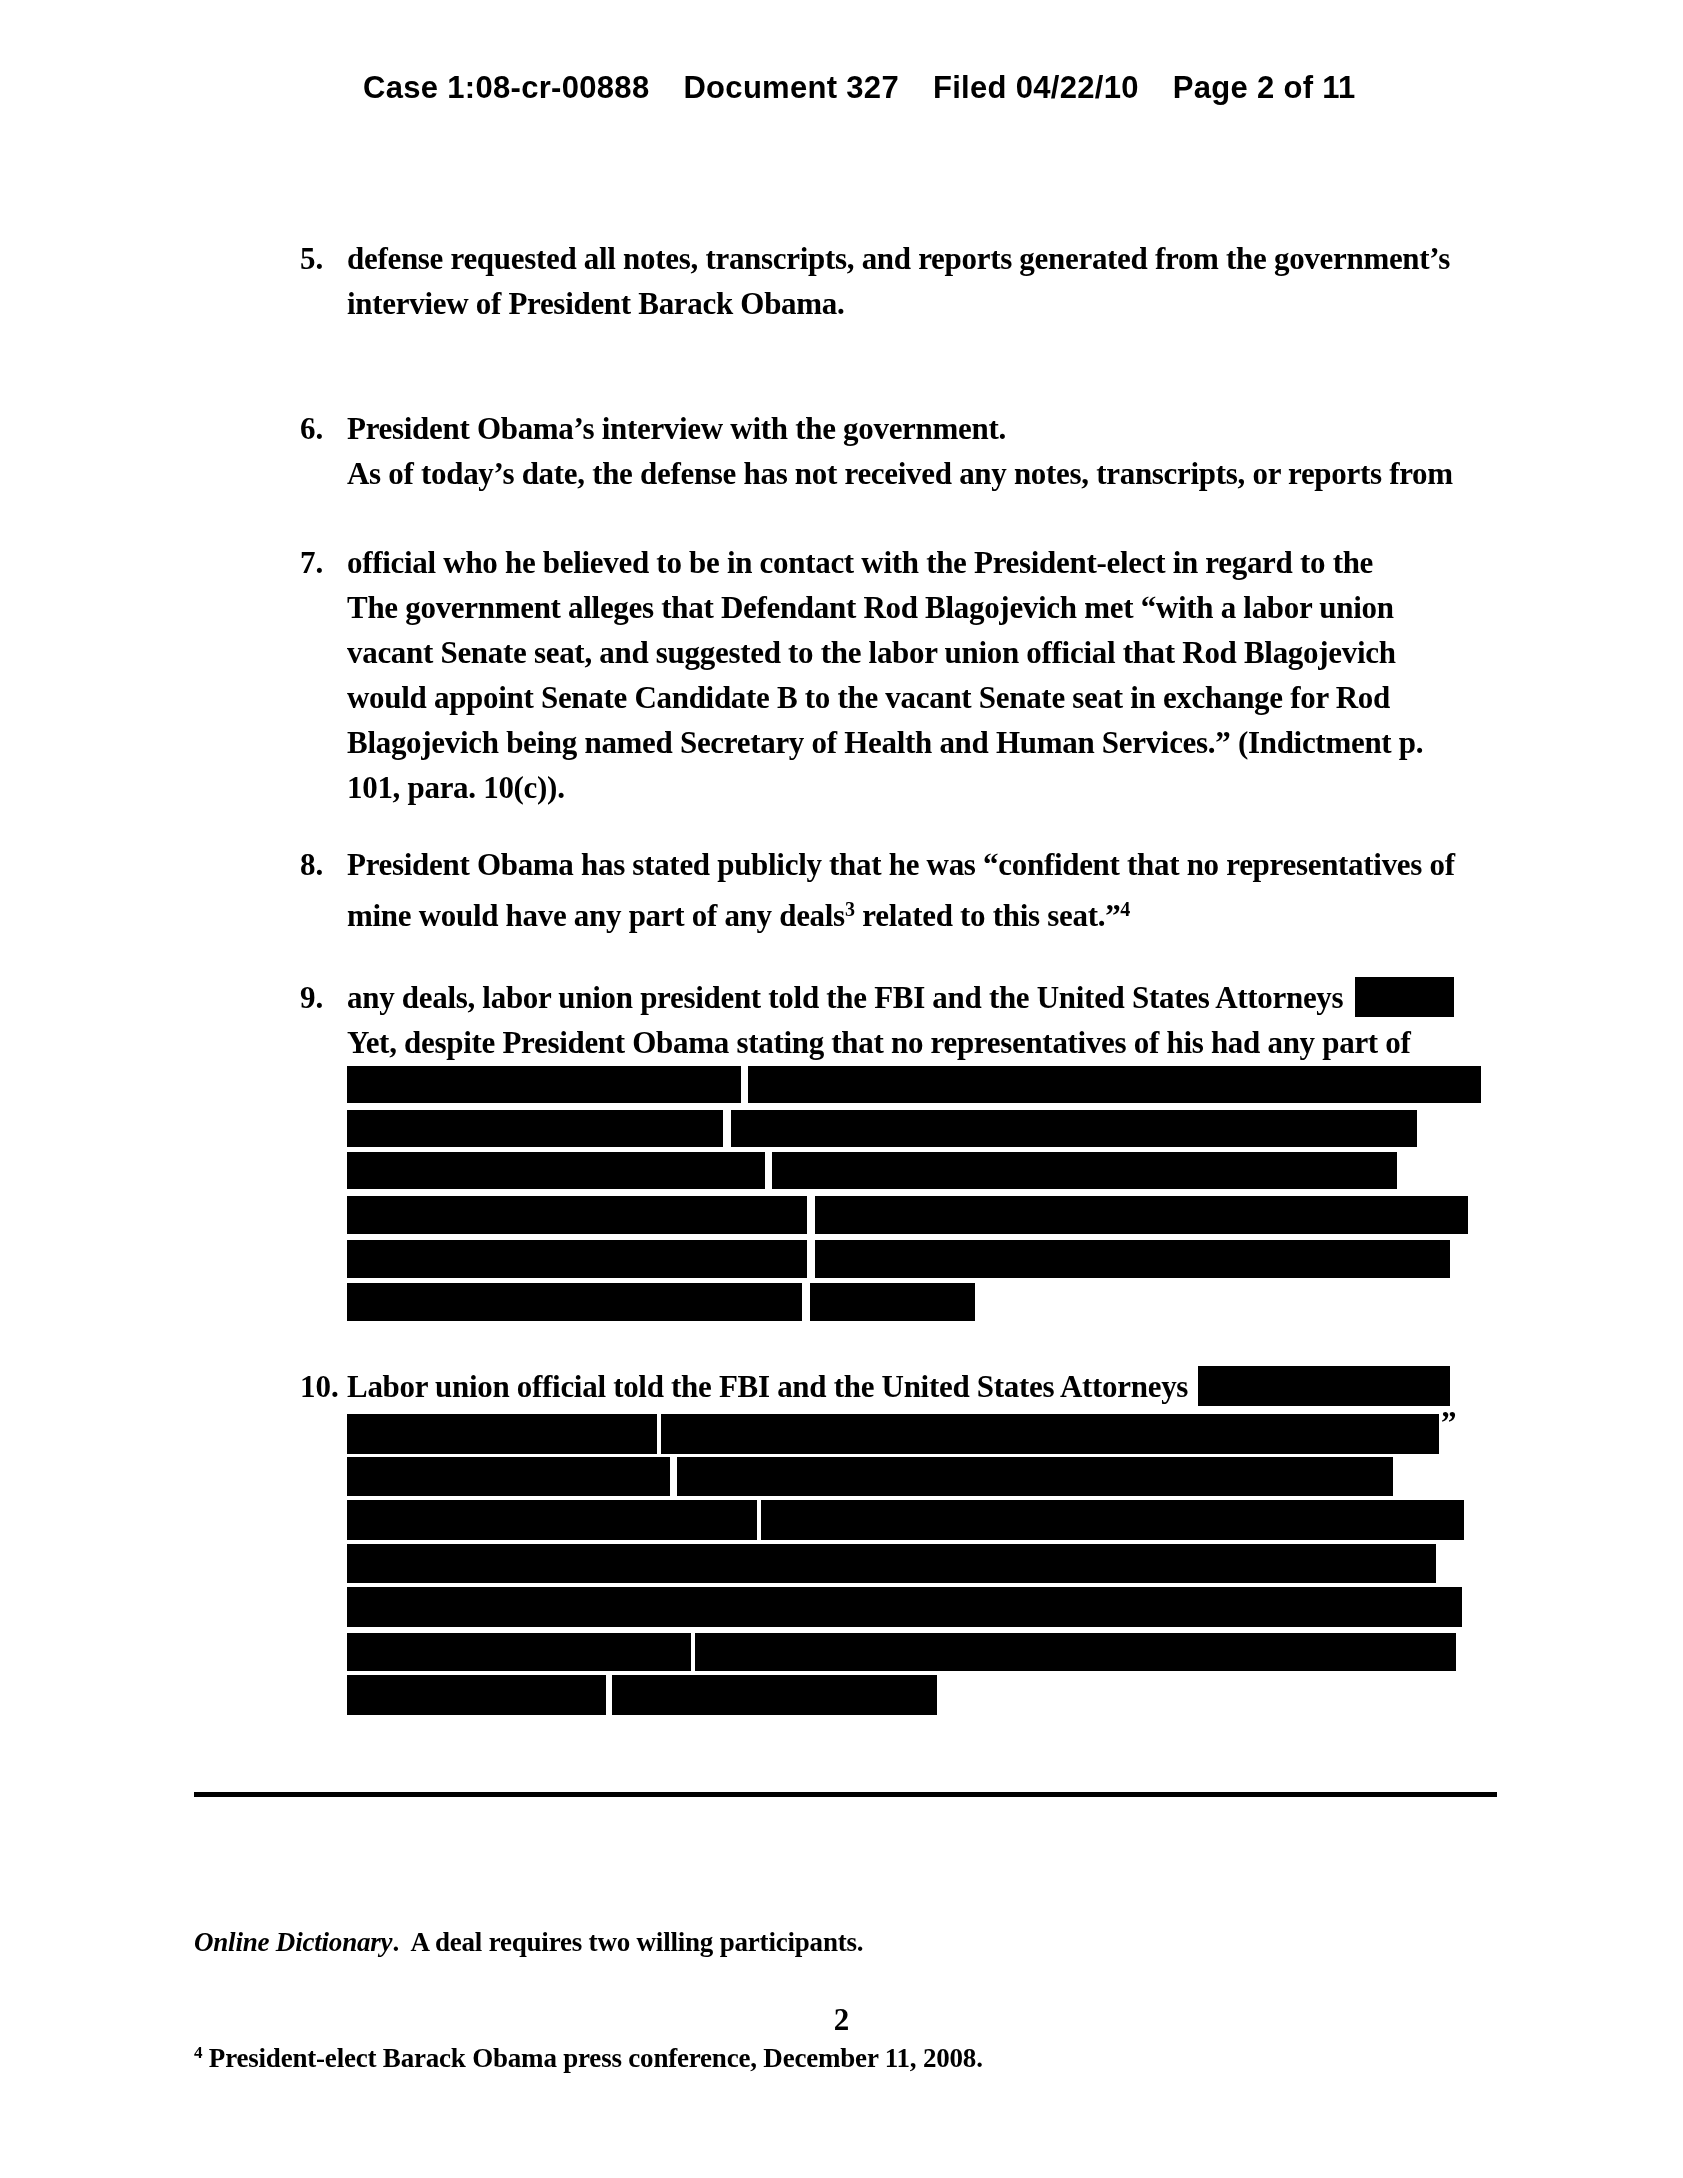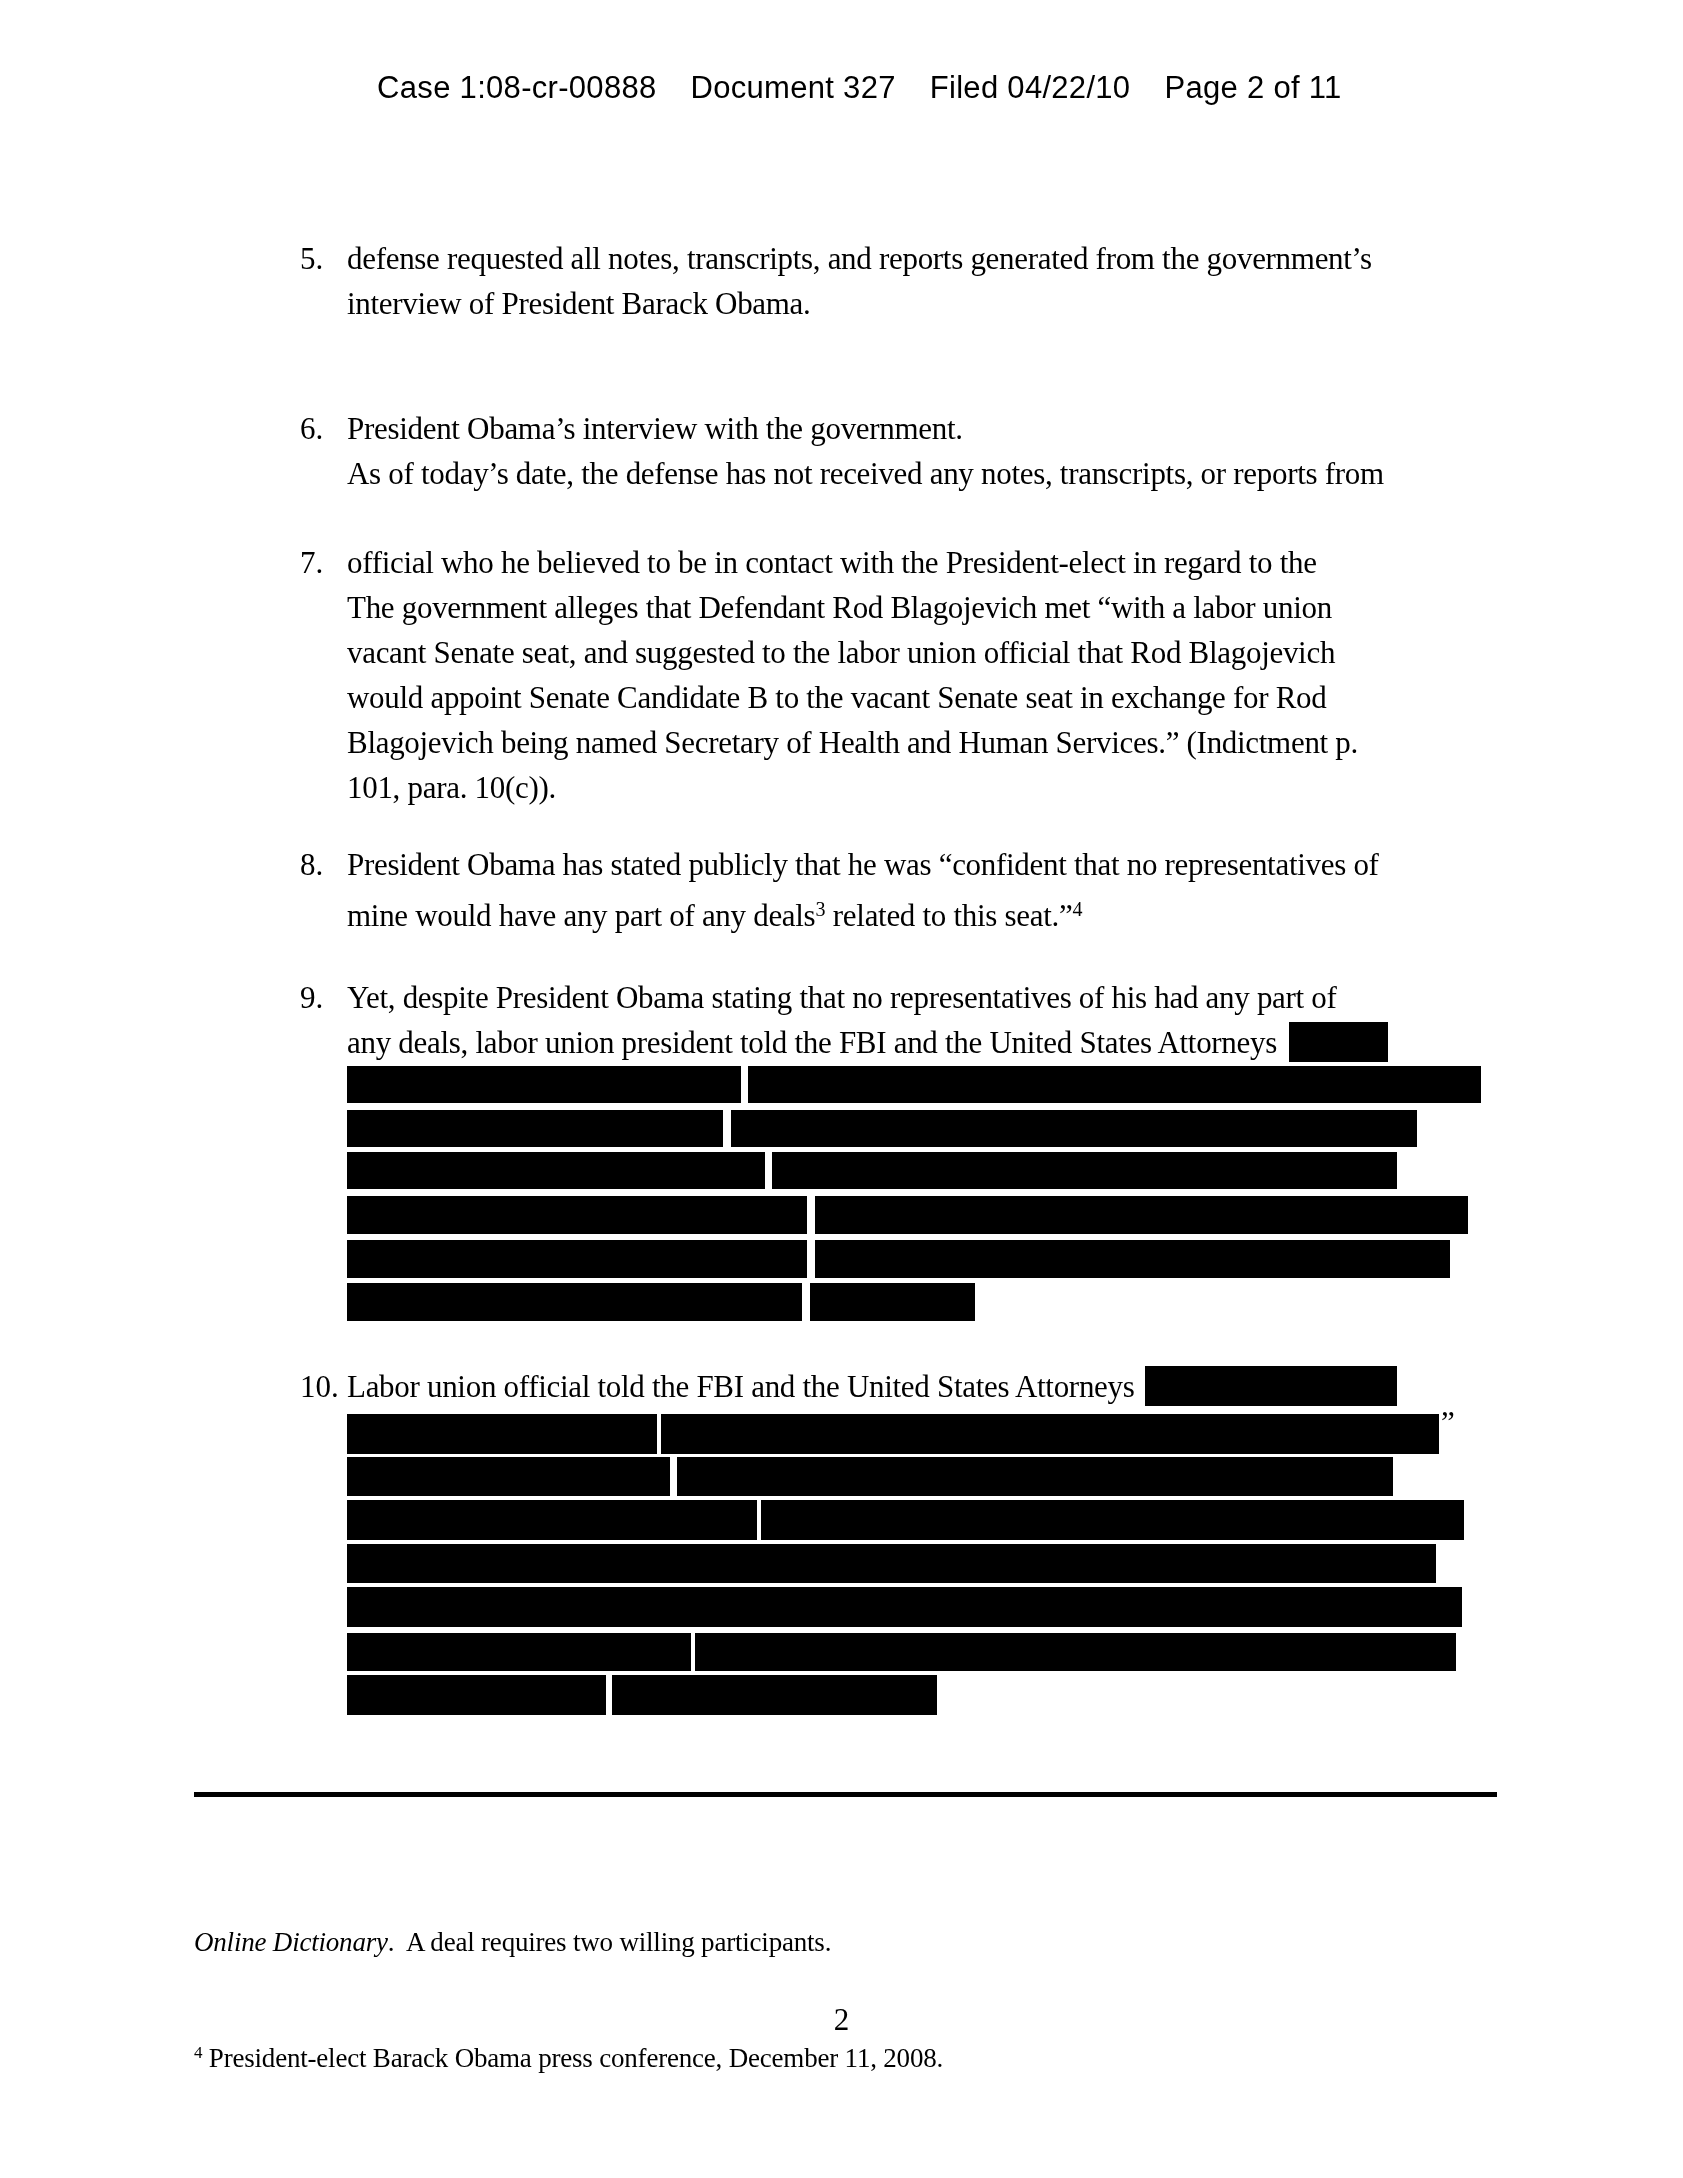--- a/index.html
+++ b/index.html
@@ -1,18 +1,18 @@
 <!DOCTYPE html>
 <html><head>
 <meta charset="utf-8">
 <style>
   html,body{margin:0;padding:0;background:#fff;}
   .page{
     position:relative;width:1683px;height:2178px;background:#ffffff;
-    font-family:"Liberation Serif",serif;color:#000;overflow:hidden;
+    font-family:"Liberation Serif",serif;color:#000;overflow:hidden;font-weight:bold;
   }
   .header{
     position:absolute;top:34px;left:0;width:100%;text-align:center;
     font-family:"Liberation Sans",sans-serif;font-size:31px;letter-spacing:0.3px;
     white-space:pre;
   }
   .header span{margin:0 17px;}
   .para{position:absolute;left:347px;}
   .pnum{
     position:absolute;left:-47px;top:0;font-size:31px;line-height:45px;white-space:pre;
@@ -72,22 +72,22 @@
   </div>
 
   <div class="para" style="top:842px">
     <div class="pnum">8.</div>
     <div class="pline">President Obama has stated publicly that he was “confident that no representatives of</div>
     <div class="pline"><span>mine would have any part of any deals</span><span class="sup">3</span><span> related to this seat.”</span><span class="sup">4</span></div>
   </div>
 
   <div class="para" style="top:975px">
     <div class="pnum">9.</div>
+    <div class="pline"><span>any deals, labor union president told the FBI and the United States Attorneys</span><span class="inline-redaction p9-box" style="width: 99px; height: 40px;"></span></div>
     <div class="pline">Yet, despite President Obama stating that no representatives of his had any part of</div>
-    <div class="pline"><span>any deals, labor union president told the FBI and the United States Attorneys</span><span class="inline-redaction p9-box" style="width: 99px; height: 40px;"></span></div>
   </div>
 
   <div class="para" style="top:1364px">
     <div class="pnum">10.</div>
     <div class="pline"><span>Labor union official told the FBI and the United States Attorneys</span><span class="inline-redaction p10-box" style="width: 252px; height: 40px;"></span></div>
   </div>
 
   <div>
       <div class="redaction-bar" style="left: 347px; top: 1066px; width: 394px; height: 37px;"></div>
       <div class="redaction-bar" style="left: 748px; top: 1066px; width: 733px; height: 37px;"></div>

